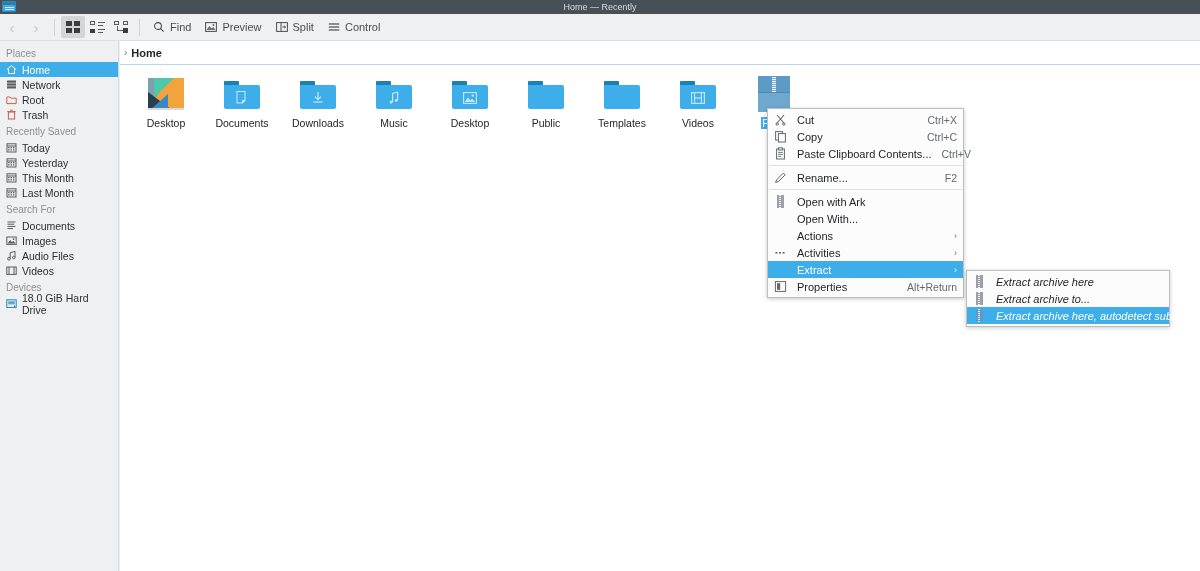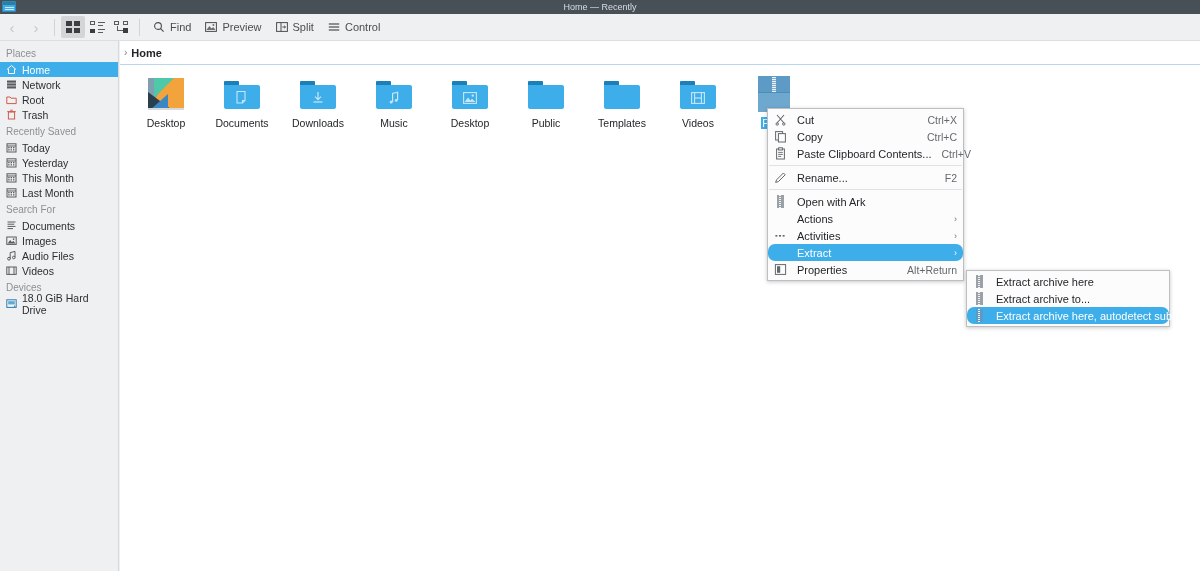--- a/index.html
+++ b/index.html
@@ -166,27 +166,27 @@
 
   
   .menu{
     position:absolute; background:#fcfcfc;
     border:1px solid #bcbfc2;
     box-shadow:0 1px 4px rgba(0,0,0,.22);
     padding:2px 0;
     font-size:11px;
   }
   #ctx-menu{ left:767px; top:108px; width:197px; }
-  #sub-menu{ left:966px; top:270px; width:204px; }
+  #sub-menu{ left:966px; top:270px; width:204px;font-style:italic; }
   .mi{
     height:17px; display:flex; align-items:center;
     padding:0 6px 0 6px; gap:4px; cursor:default; color:#232629;
     position:relative;
   }
-  .mi.sel{ background:#3daee9; color:#ffffff;border-radius:7px; }
+  .mi.sel{ background:#3daee9; color:#ffffff; }
   .mi .mico{ width:13px; height:13px; flex:0 0 13px; margin-right:6px; position:relative; }
   .mi .mlabel{ flex:1 1 auto; white-space:nowrap; }
   .mi .mshort{ color:#64696d; font-size:10.5px; margin-left:6px; }
   .mi .marrow{ font-size:9px; color:#6b7074; margin-left:8px; }
   .mi.sel .marrow{ color:#ffffff; }
   .msep{ height:1px; background:#dfe1e3; margin:3px 1px; }
 
   
   .pkg{ position:absolute; left:3px; top:0px; width:7px; height:13px; background:#9aa0a5; }
   .pkg.blue{ background:#5d9ac6; }
@@ -581,20 +581,24 @@
     <div class="mi">
       <span class="mico">
         <span class="pkg">
           <i></i>
         </span>
       </span>
       <span class="mlabel">Open with Ark</span>
     </div>
     <div class="mi">
       <span class="mico"></span>
+      <span class="mlabel">Open With...</span>
+    </div>
+    <div class="mi">
+      <span class="mico"></span>
       <span class="mlabel">Actions</span>
       <span class="marrow">›</span>
     </div>
     <div class="mi">
       <span class="mico"><svg width="13" height="13" viewBox="0 0 13 13">
           <g fill="#63686c">
             <rect x="1.4" y="6" width="2" height="1.6"></rect>
             <rect x="5" y="6" width="2" height="1.6"></rect>
             <rect x="8.6" y="6" width="2" height="1.6"></rect>
           </g>

